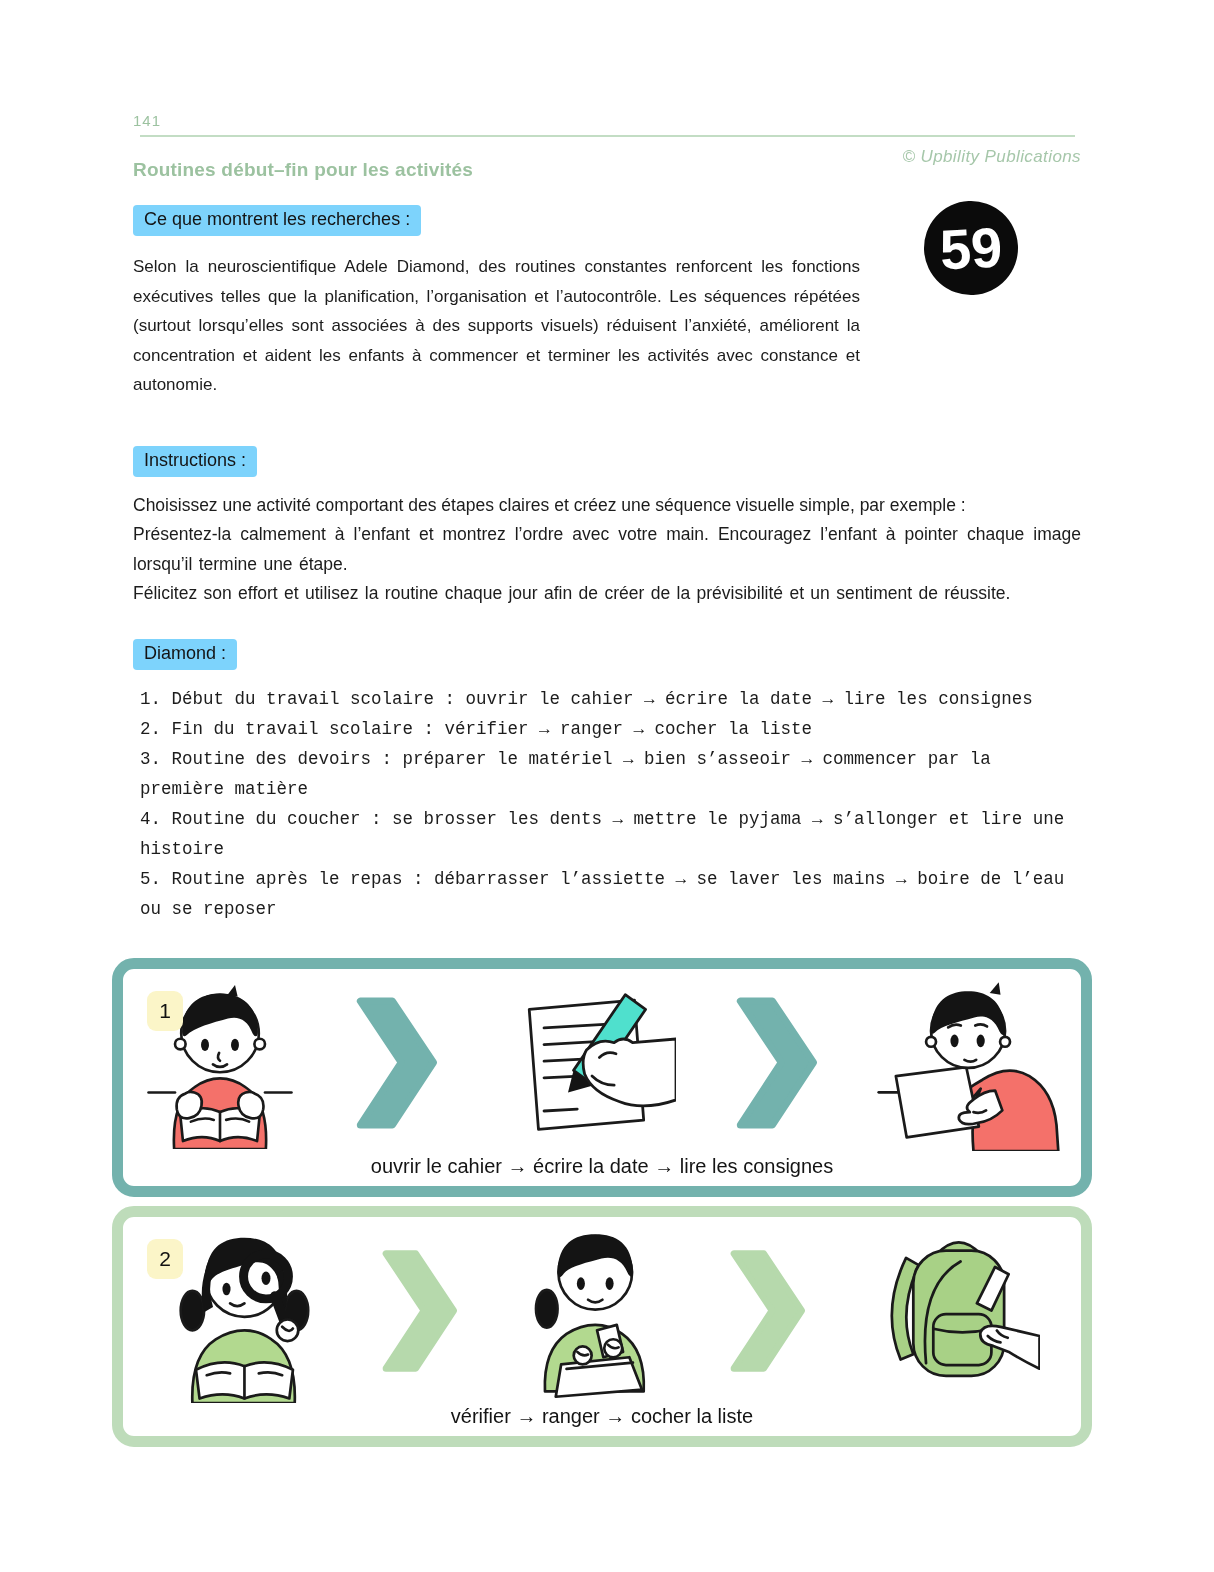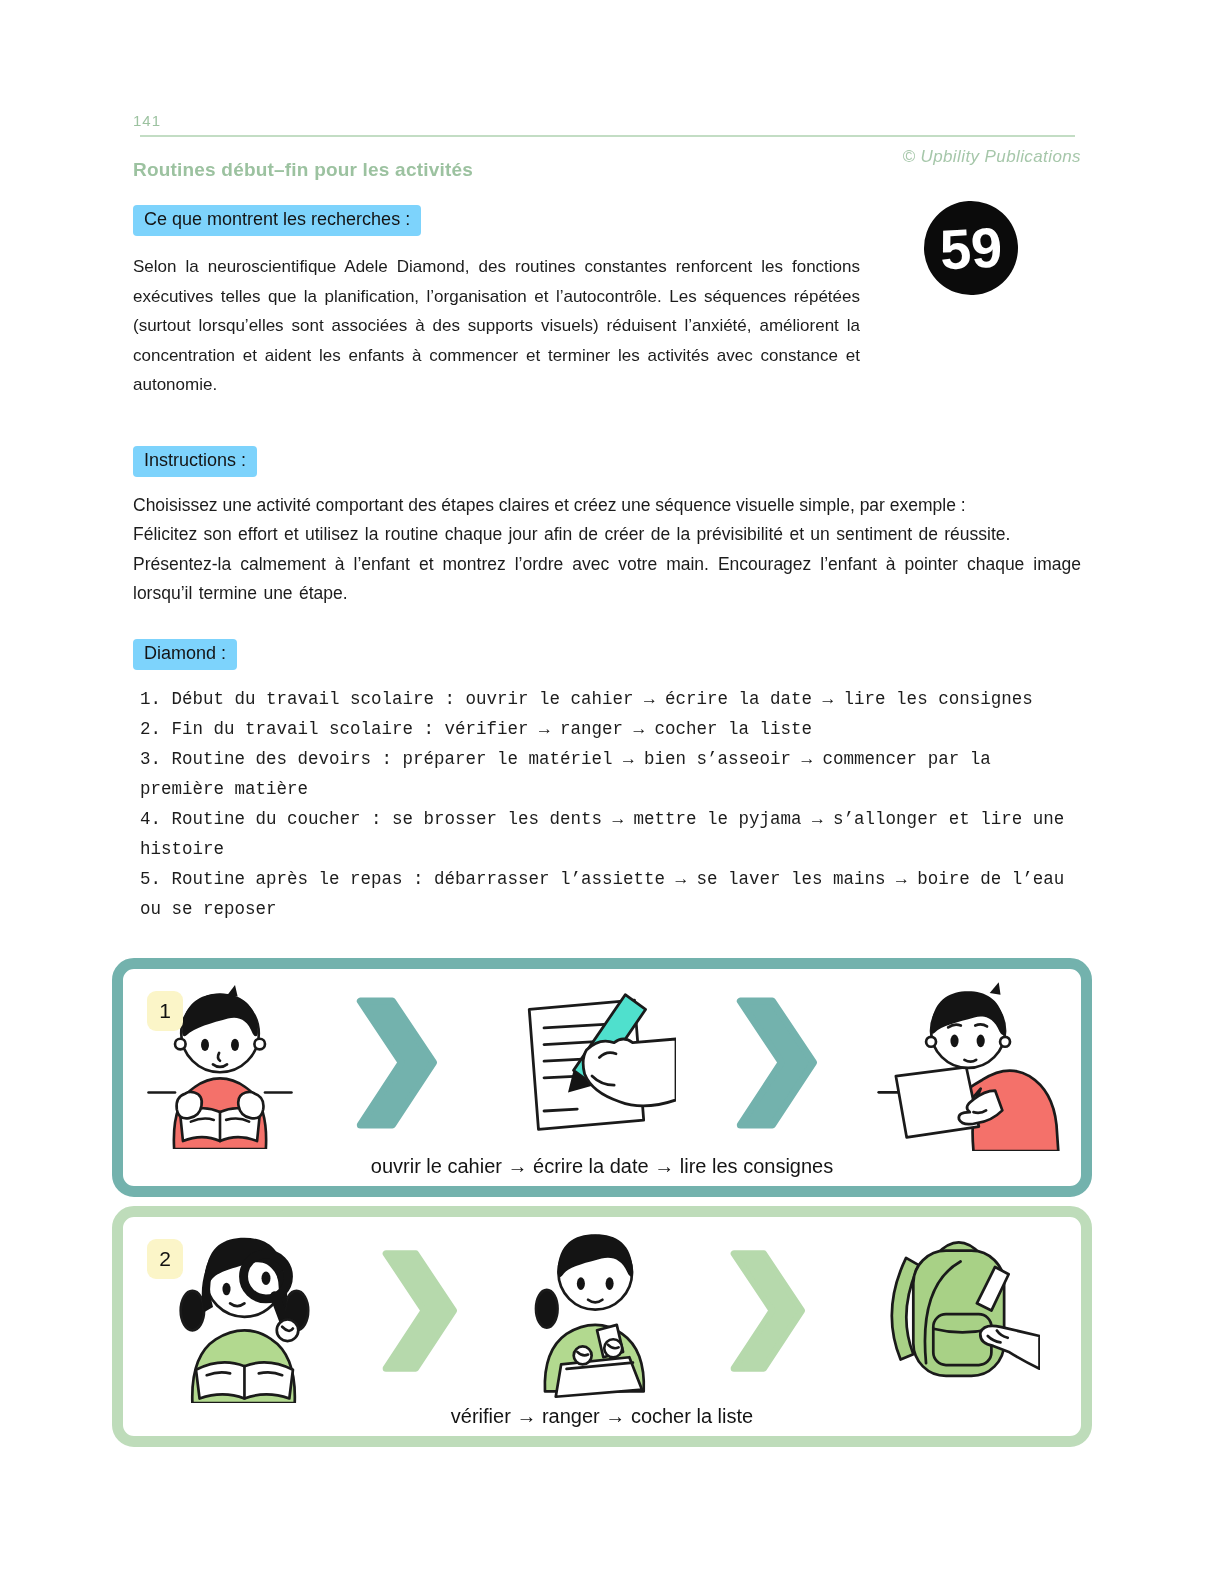--- a/index.html
+++ b/index.html
@@ -52,22 +52,22 @@
       <p class="bodytext just">Selon la neuroscientifique Adele Diamond, des routines constantes renforcent les fonctions exécutives telles que la planification, l’organisation et l’autocontrôle. Les séquences répétées (surtout lorsqu’elles sont associées à des supports visuels) réduisent l’anxiété, améliorent la concentration et aident les enfants à commencer et terminer les activités avec constance et autonomie.</p>
     </div>
     <div class="research-right">
       <div class="badge59">59</div>
     </div>
   </div>
 
   <div class="section">
     <span class="pill">Instructions :</span>
     <p class="para" style="margin-top:14px">Choisissez une activité comportant des étapes claires et créez une séquence visuelle simple, par exemple :</p>
+    <p class="para just" style="margin-top:0">Présentez-la calmement à l’enfant et montrez l’ordre avec votre main. Encouragez l’enfant à pointer chaque image lorsqu’il termine une étape.</p>
     <p class="para just" style="margin-top:0">Félicitez son effort et utilisez la routine chaque jour afin de créer de la prévisibilité et un sentiment de réussite.</p>
-    <p class="para just" style="margin-top:0">Présentez-la calmement à l’enfant et montrez l’ordre avec votre main. Encouragez l’enfant à pointer chaque image lorsqu’il termine une étape.</p>
   </div>
 
   <div class="section" style="margin-top:30px">
     <span class="pill">Diamond :</span>
     <ul class="routine-list">
       <li>1. Début du travail scolaire : ouvrir le cahier → écrire la date → lire les consignes</li>
       <li>2. Fin du travail scolaire : vérifier → ranger → cocher la liste</li>
       <li>3. Routine des devoirs : préparer le matériel → bien s’asseoir → commencer par la première matière</li>
       <li>4. Routine du coucher : se brosser les dents → mettre le pyjama → s’allonger et lire une histoire</li>
       <li>5. Routine après le repas : débarrasser l’assiette → se laver les mains → boire de l’eau ou se reposer</li>

